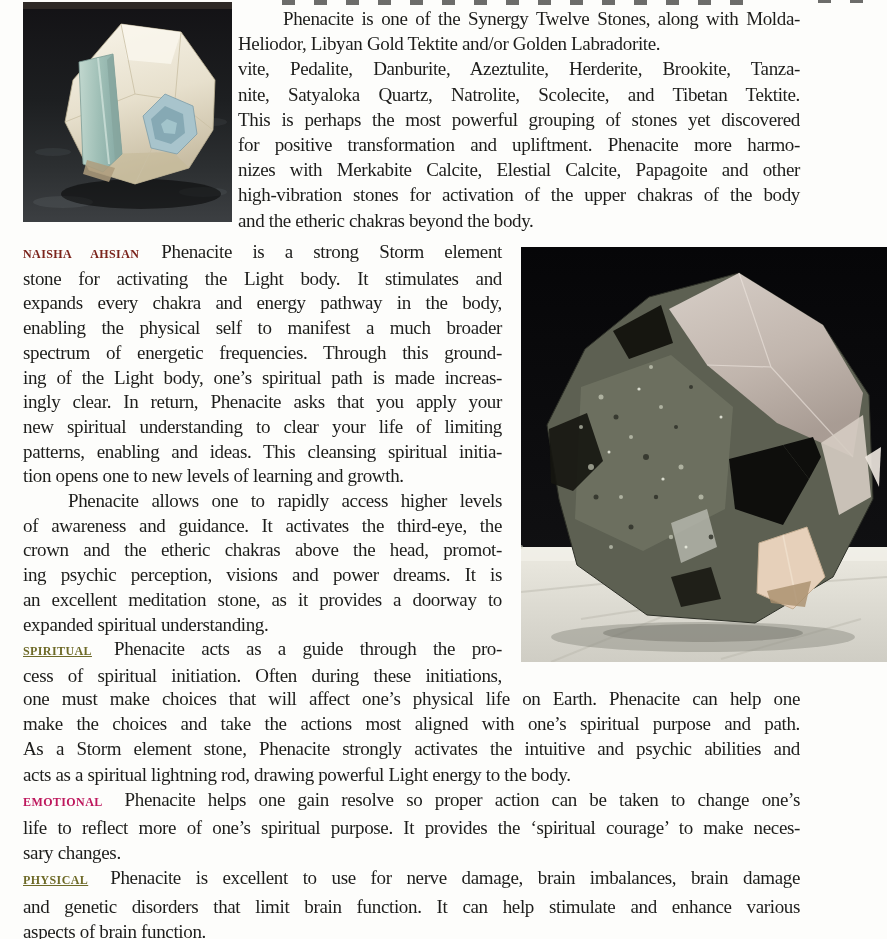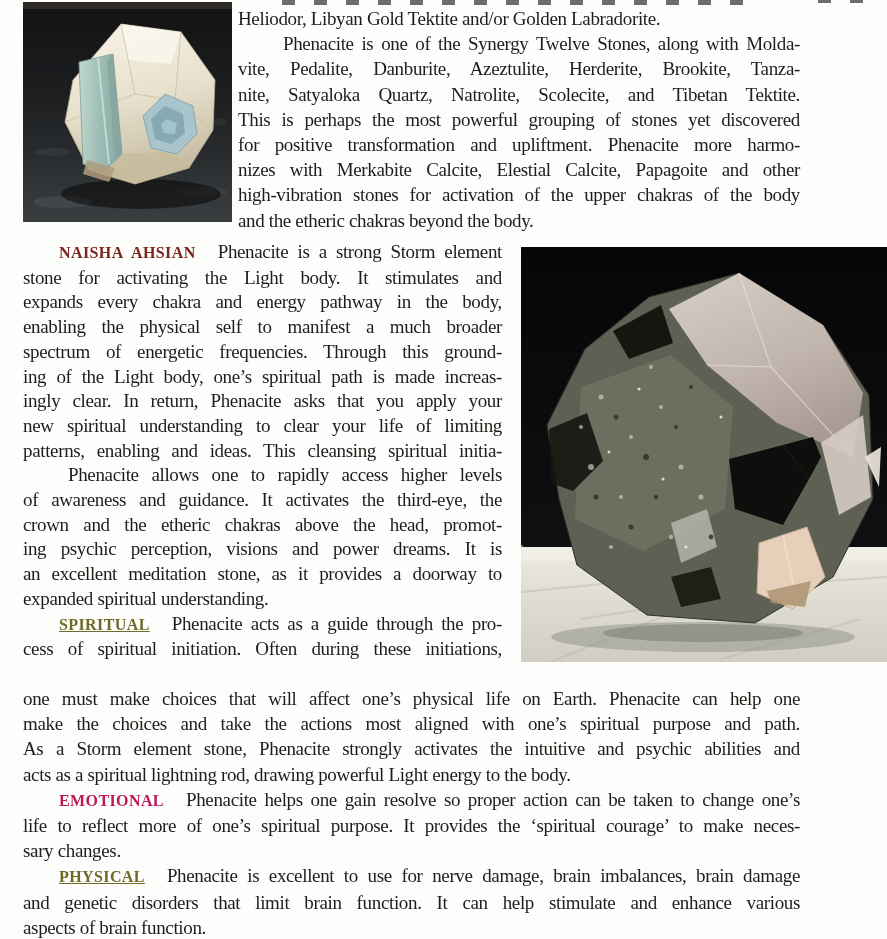--- a/index.html
+++ b/index.html
@@ -11,21 +11,21 @@
     font-family:"Liberation Serif","DejaVu Serif",serif;
     color:#1d1d1b;
   }
   .text-block { position:absolute; }
   .text-line { text-align:justify; text-align-last:justify; }
   .text-line.nojust { text-align-last:left; }
   .text-line.ind { text-indent:45px; }
   #intro-block  { left:238px; top:6px;   width:562px; font-size:19px; line-height:25.2px; letter-spacing:-0.35px; }
   #column-block { left:23px;  top:240px; width:479px; font-size:19px; line-height:24.7px; letter-spacing:-0.35px; }
   #full-block   { left:23px;  top:686px; width:777px; font-size:19px; line-height:25.2px; letter-spacing:-0.35px; }
-  .lead { font-weight:bold; font-size:16px; letter-spacing:0.4px; padding-right:22px; white-space:nowrap;margin-left:36px; }
+  .lead { font-weight:bold; font-size:12px; letter-spacing:0.4px; padding-right:22px; white-space:nowrap; }
   .photo { position:absolute; display:block; }
   #photo-left  { left:23px;  top:2px;   width:209px; height:220px; }
   #photo-right { left:521px; top:247px; width:366px; height:415px; }
   .crop-frag {
     position:absolute; height:5px; top:0;
     background:repeating-linear-gradient(90deg,#3c3c3a 0 13px, transparent 13px 32px);
     opacity:.75;
   }
   #crop-frag-main { left:282px; width:465px; }
   #crop-frag-right { left:818px; width:50px; height:3px; }
@@ -145,41 +145,42 @@
       <circle cx="118" cy="142" r="1.6"></circle>
         <circle cx="88" cy="205" r="1.5"></circle>
         <circle cx="142" cy="232" r="1.6"></circle>
       <circle cx="200" cy="170" r="1.5"></circle>
         <circle cx="165" cy="300" r="1.5"></circle>
     </g>
   </svg>
 </div>
 
 <div class="text-block" id="intro-block">
+    <div class="text-line ind"><span>Phenacite is one of the Synergy Twelve Stones, along with Molda-</span></div>
     <div class="text-line nojust"><span>Heliodor, Libyan Gold Tektite and/or Golden Labradorite.</span></div>
-    <div class="text-line ind"><span>Phenacite is one of the Synergy Twelve Stones, along with Molda-</span></div>
     <div class="text-line"><span>vite, Pedalite, Danburite, Azeztulite, Herderite, Brookite, Tanza-</span></div>
     <div class="text-line"><span>nite, Satyaloka Quartz, Natrolite, Scolecite, and Tibetan Tektite.</span></div>
     <div class="text-line"><span>This is perhaps the most powerful grouping of stones yet discovered</span></div>
     <div class="text-line"><span>for positive transformation and upliftment. Phenacite more harmo-</span></div>
     <div class="text-line"><span>nizes with Merkabite Calcite, Elestial Calcite, Papagoite and other</span></div>
     <div class="text-line"><span>high-vibration stones for activation of the upper chakras of the body</span></div>
     <div class="text-line nojust"><span>and the etheric chakras beyond the body.</span></div>
   </div>
 
 <div class="text-block" id="column-block">
     <div class="text-line"><span class="lead" style="color: rgb(123, 36, 28);">NAISHA AHSIAN</span><span>Phenacite is a strong Storm element</span></div>
     <div class="text-line"><span>stone for activating the Light body. It stimulates and</span></div>
     <div class="text-line"><span>expands every chakra and energy pathway in the body,</span></div>
     <div class="text-line"><span>enabling the physical self to manifest a much broader</span></div>
     <div class="text-line"><span>spectrum of energetic frequencies. Through this ground-</span></div>
     <div class="text-line"><span>ing of the Light body, one’s spiritual path is made increas-</span></div>
     <div class="text-line"><span>ingly clear. In return, Phenacite asks that you apply your</span></div>
     <div class="text-line"><span>new spiritual understanding to clear your life of limiting</span></div>
     <div class="text-line"><span>patterns, enabling and ideas. This cleansing spiritual initia-</span></div>
+    <div class="text-line nojust"><span>tion opens one to new levels of learning and growth.</span></div>
     <div class="text-line ind"><span>Phenacite allows one to rapidly access higher levels</span></div>
     <div class="text-line"><span>of awareness and guidance. It activates the third-eye, the</span></div>
     <div class="text-line"><span>crown and the etheric chakras above the head, promot-</span></div>
     <div class="text-line"><span>ing psychic perception, visions and power dreams. It is</span></div>
     <div class="text-line"><span>an excellent meditation stone, as it provides a doorway to</span></div>
     <div class="text-line nojust"><span>expanded spiritual understanding.</span></div>
     <div class="text-line"><span class="lead" style="color: rgb(110, 106, 40); text-decoration: underline;">SPIRITUAL</span><span>Phenacite acts as a guide through the pro-</span></div>
     <div class="text-line"><span>cess of spiritual initiation. Often during these initiations,</span></div>
   </div>
 

